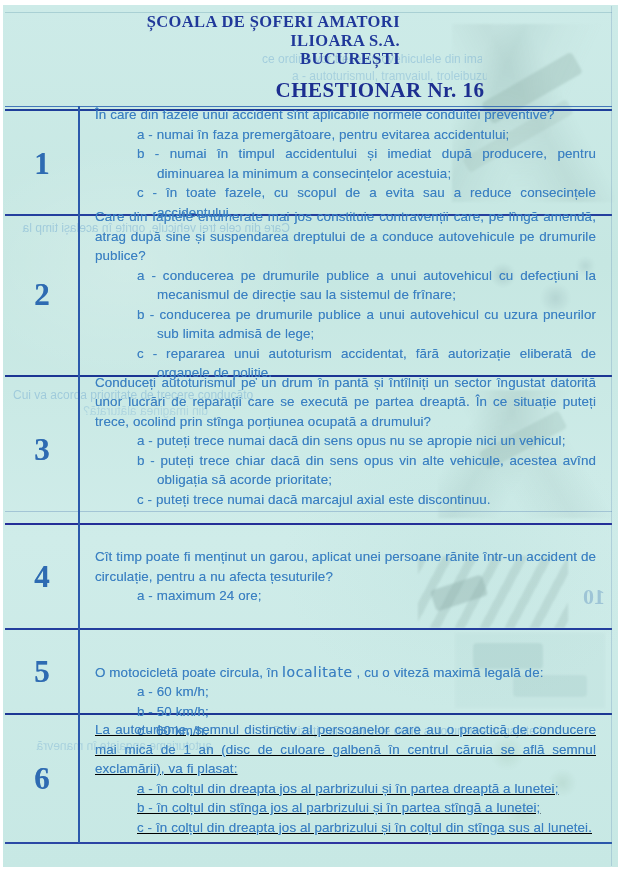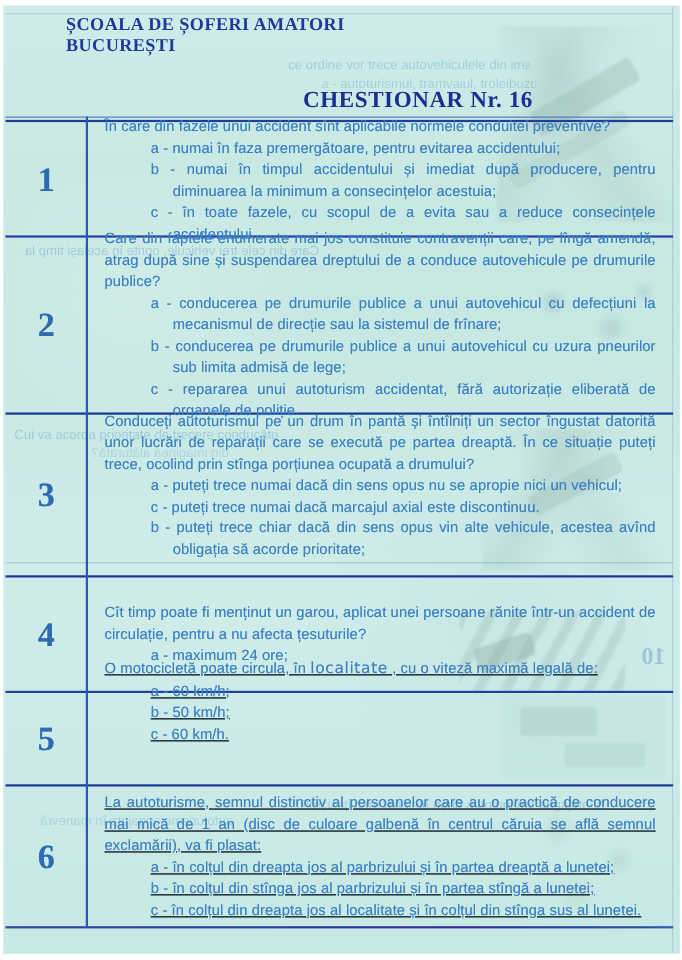--- a/index.html
+++ b/index.html
@@ -24,21 +24,21 @@
   .l-s2{top:375px;height:2px;background:#1b3593;}
   .l-faint-mid{top:511px;height:1px;background:rgba(110,150,190,.45);}
   .l-s3{top:523px;height:2px;background:#242f98;}
   .l-s4{top:628px;height:2px;background:#233e9d;}
   .l-s5{top:713px;height:2px;background:#1c3794;}
   .l-bot{top:842px;height:2px;background:linear-gradient(90deg,#2b4aa5,#2d2f9f 70%,#2b59ab);}
   .vline{position:absolute;left:78px;top:106px;width:2px;height:737px;background:#2b59ab;}
   .ghost-vline{position:absolute;left:611px;top:6px;width:1px;height:860px;background:rgba(70,110,170,.22);}
   
   .school{
-    position:absolute;left:60px;top:13px;width:340px;text-align:left;
+    position:absolute;left:60px;top:13px;width:340px;text-align:right;
     font-family:"Liberation Serif",serif;font-weight:bold;
     font-size:16.5px;line-height:18.5px;color:#20389a;letter-spacing:.4px;
   }
   .title{
     position:absolute;left:170px;top:78px;width:420px;text-align:center;
     font-family:"Liberation Serif",serif;font-weight:bold;
     font-size:21px;color:#1c2e90;letter-spacing:.5px;
   }
   
   .numcell{
@@ -47,21 +47,21 @@
     text-shadow:0 0 .6px rgba(46,107,178,.6);
   }
   .row{
     position:absolute;left:80px;width:532px;display:flex;flex-direction:column;justify-content:center;
     padding:0;box-sizing:border-box;
   }
   .r1{top:113px;height:101px;} .n1{top:113px;height:101px;}
   .r2{top:216px;height:158px;} .n2{top:216px;height:158px;}
   .r3{top:377px;height:128px;} .n3{top:377px;height:146px;}
   .r4{top:525px;height:103px;} .n4{top:525px;height:103px;}
-  .r5{top:596px;height:83px;text-decoration:underline;}  .n5{top:630px;height:83px;}
+  .r5{top:660px;height:83px;}  .n5{top:630px;height:83px;}
   .r6{top:715px;height:127px;text-decoration:underline;} .n6{top:715px;height:127px;}
   .qtext{
     padding:0 16px 0 15px;color:#3b80c2;font-size:13.4px;line-height:19.5px;
     letter-spacing:.1px;text-shadow:0 0 .5px rgba(59,128,194,.55);
   }
   .stem{text-align:justify;}
   .option{margin-left:42px;padding-left:20px;text-indent:-20px;text-align:justify;}
   .typed{font-family:"DejaVu Sans",sans-serif;font-size:14px;letter-spacing:.6px;}
   
   .gtxt{
@@ -127,20 +127,21 @@
   <div class="gtxt g1">a - autoturismul, tramvaiul, troleibuzul</div>
   <div class="gtxt g2 mir">Care din cele trei vehicule, oprite în același timp la</div>
   <div class="gtxt g3">Cui va acorda prioritate de trecere conducătorul</div>
   <div class="gtxt g3b mir">din imaginea alăturată?</div>
   <div class="gtxt g4">Precizați care din cele două autoturisme angajate în</div>
   <div class="gtxt g4b mir">autoturisme angajate în manevră</div>
   <div class="gnum">10</div>
 
   <div class="school">
     <div>ȘCOALA DE ȘOFERI AMATORI</div>
+    <div>ILIOARA S.A.</div>
     <div>BUCUREȘTI</div>
   </div>
   <div class="title">CHESTIONAR Nr. 16</div>
 
   <div class="hline l-faint-top"></div>
   <div class="hline l-dbl-a"></div>
   <div class="hline l-dbl-b"></div>
   <div class="hline l-s1"></div>
   <div class="hline l-s2"></div>
   <div class="hline l-faint-mid"></div>
@@ -173,22 +174,22 @@
       <div class="option">a - conducerea pe drumurile publice a unui autovehicul cu defecțiuni la mecanismul de direcție sau la sistemul de frînare;</div>
       <div class="option">b - conducerea pe drumurile publice a unui autovehicul cu uzura pneurilor sub limita admisă de lege;</div>
       <div class="option">c - repararea unui autoturism accidentat, fără autorizație eliberată de organele de poliție.</div>
     </div>
   </div>
 
   <div class="row r3">
     <div class="qtext">
       <div class="stem">Conduceți autoturismul pe un drum în pantă și întîlniți un sector îngustat datorită unor lucrări de reparații care se execută pe partea dreaptă. În ce situație puteți trece, ocolind prin stînga porțiunea ocupată a drumului?</div>
       <div class="option">a - puteți trece numai dacă din sens opus nu se apropie nici un vehicul;</div>
+      <div class="option">b - puteți trece chiar dacă din sens opus vin alte vehicule, acestea avînd obligația să acorde prioritate;</div>
       <div class="option">c - puteți trece numai dacă marcajul axial este discontinuu.</div>
-      <div class="option">b - puteți trece chiar dacă din sens opus vin alte vehicule, acestea avînd obligația să acorde prioritate;</div>
     </div>
   </div>
 
   <div class="row r4">
     <div class="qtext">
       <div class="stem">Cît timp poate fi menținut un garou, aplicat unei persoane rănite într-un accident de circulație, pentru a nu afecta țesuturile?</div>
       <div class="option">a - maximum 24 ore;</div>
     </div>
   </div>
 
@@ -199,16 +200,16 @@
       <div class="option">b - 50 km/h;</div>
       <div class="option">c - 60 km/h.</div>
     </div>
   </div>
 
   <div class="row r6">
     <div class="qtext">
       <div class="stem">La autoturisme, semnul distinctiv al persoanelor care au o practică de conducere mai mică de 1 an (disc de culoare galbenă în centrul căruia se află semnul exclamării), va fi plasat:</div>
       <div class="option">a - în colțul din dreapta jos al parbrizului și în partea dreaptă a lunetei;</div>
       <div class="option">b - în colțul din stînga jos al parbrizului și în partea stîngă a lunetei;</div>
-      <div class="option">c - în colțul din dreapta jos al localitate și în colțul din stînga sus al lunetei.</div>
+      <div class="option">c - în colțul din dreapta jos al parbrizului și în colțul din stînga sus al lunetei.</div>
     </div>
   </div>
 </div>
 
 </body></html>

